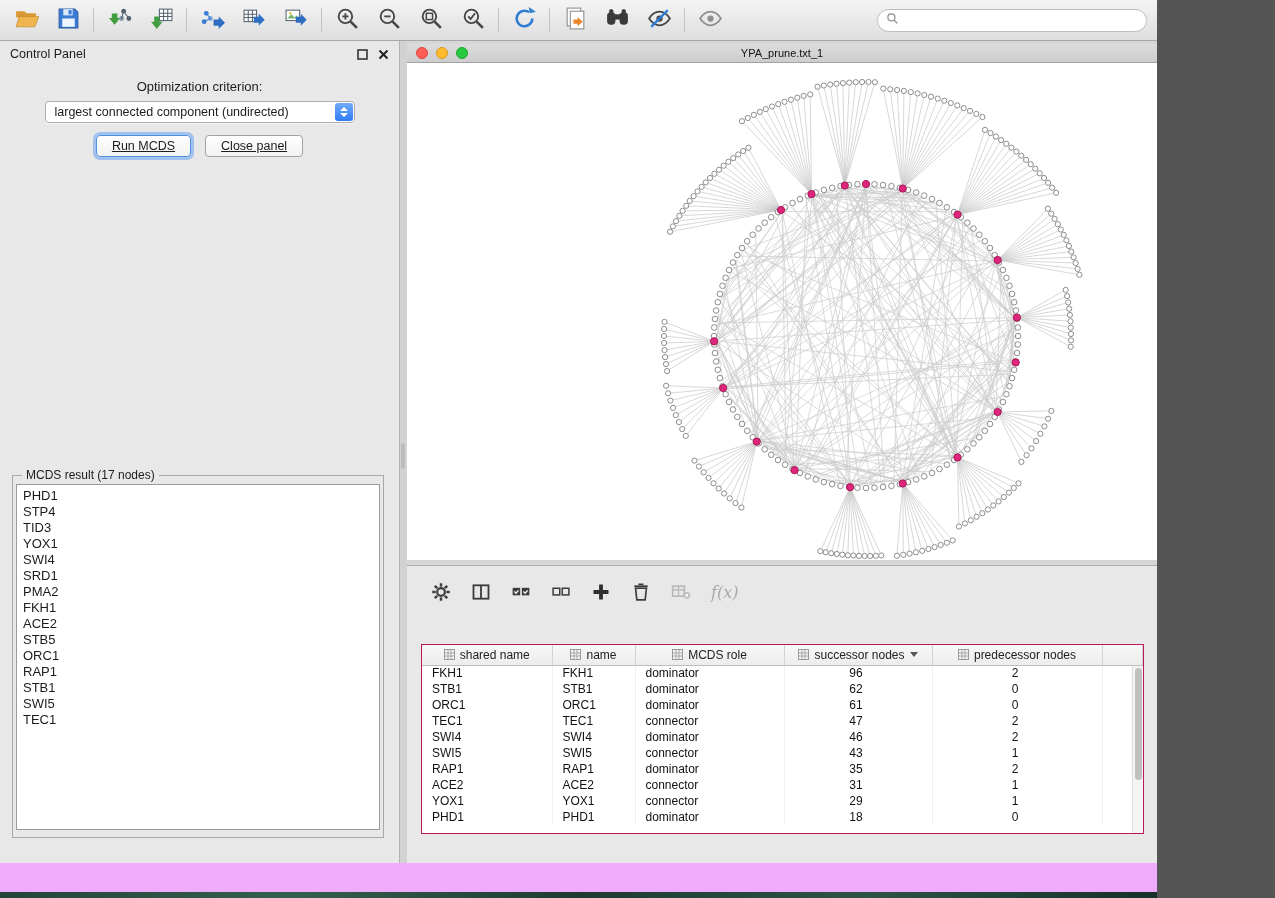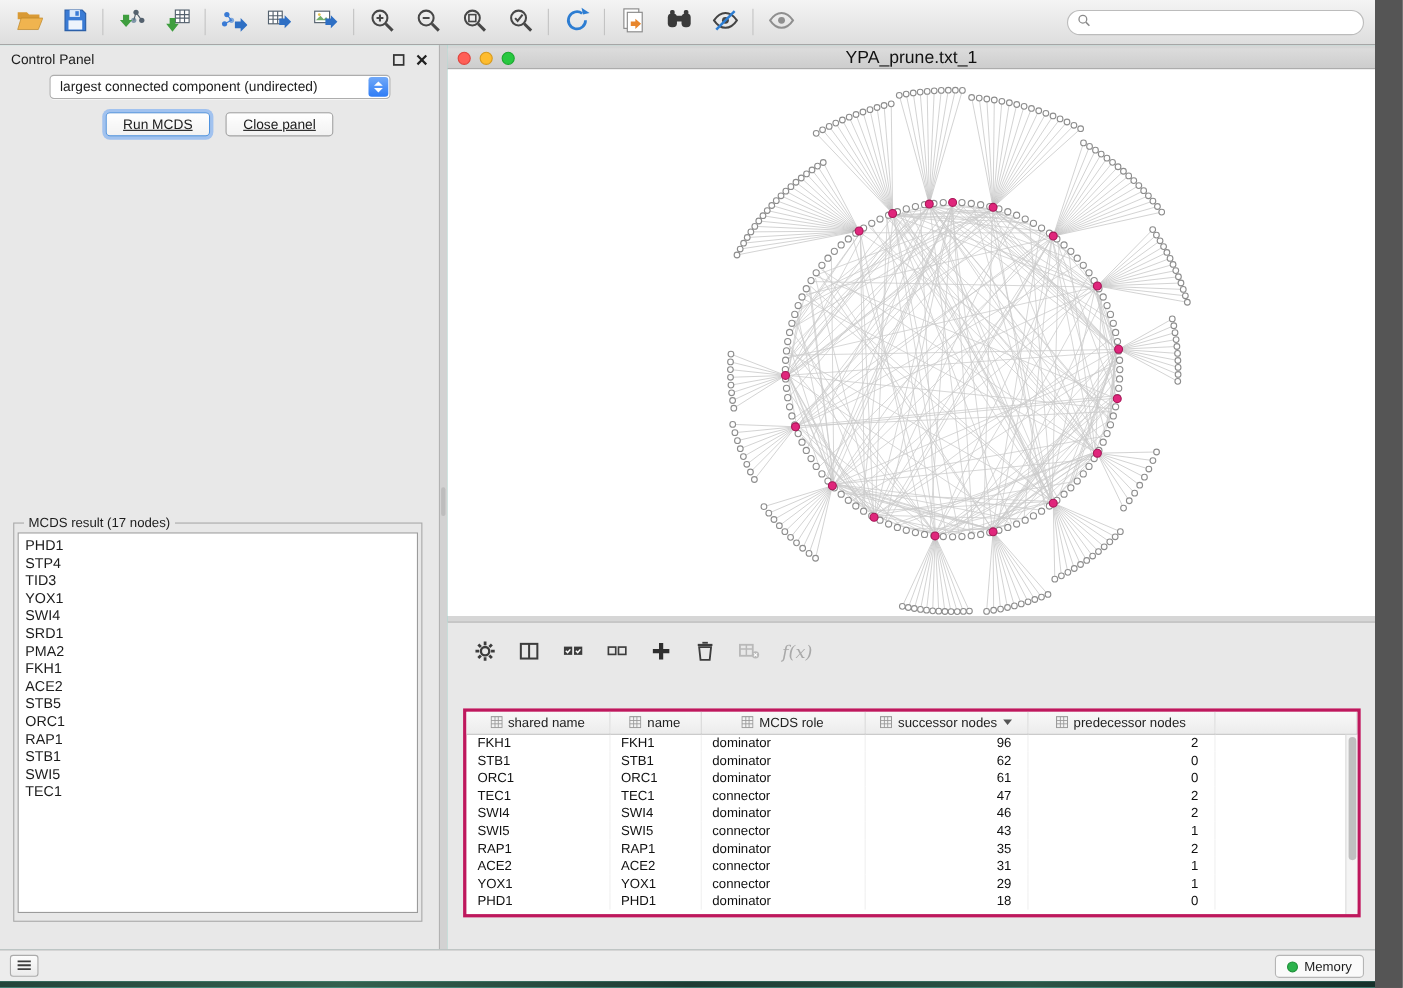--- a/index.html
+++ b/index.html
@@ -1,18 +1,18 @@
 <!DOCTYPE html>
 <html><head>
 <meta charset="utf-8">
 <style>
   * { margin:0; padding:0; box-sizing:border-box; }
   html,body { background:#555; }
   body { font-family:"Liberation Sans", sans-serif; }
-  .app { position:relative; width:1250px; height:898px; background:#5eead4; overflow:hidden;
+  .app { position:relative; width:1157px; height:898px; background:#f0abfc; overflow:hidden;
          font-size:13px; color:#1c1c1c; }
 
   
   .toolbar { position:absolute; top:0; left:0; right:0; height:41px;
              background:linear-gradient(#f4f4f4,#dedede); border-bottom:1px solid #a6a6a6;
              display:flex; align-items:center; padding:0 10px; }
   .tb-icon { width:32px; height:30px; display:flex; align-items:center; justify-content:center; }
   .tb-icon svg { width:25px; height:25px; }
   .tb-sep { width:1px; height:24px; background:#c3c3c3; margin:0 9px; }
   .tb-group { display:flex; align-items:center; gap:10px; }
@@ -67,21 +67,21 @@
   
   .v-splitter { position:absolute; left:400px; top:0; width:7px; height:100%; background:#d2d2d2; }
   .v-splitter .grip { position:absolute; top:402px; left:1px; width:4px; height:26px;
                       background:#bdbdbd; border-radius:2px; }
 
   
   .right-side { position:absolute; left:407px; top:0; right:0; height:100%; background:#d6d6d6; }
 
   .net-window { position:absolute; left:0; right:0; top:3px; height:516px; }
   .net-titlebar { height:19px; background:linear-gradient(#dcdcdc,#cdcdcd); border-bottom:1px solid #a2a2a2;
-                  position:relative; text-align:center; font-size:16px; line-height:18px; color:#111; }
+                  position:relative; text-align:center; font-size:11px; line-height:18px; color:#111; }
   .lights { position:absolute; left:9px; top:3px; display:flex; gap:8px; }
   .light { width:12px; height:12px; border-radius:50%; }
   .light.red { background:#ff5f57; border:1px solid #e0443e; }
   .light.yellow { background:#febc2e; border:1px solid #d89b1e; }
   .light.green { background:#28c840; border:1px solid #1ba82f; }
   .net-canvas { height:497px; background:#fff; position:relative; overflow:hidden; }
   .net-canvas svg { display:block; }
   svg .gedge { stroke:#cbcbcb; stroke-width:0.7; }
   svg .fedge { stroke:#c6c6c6; stroke-width:0.7; }
   svg .rnode { fill:#ffffff; stroke:#8d8d8d; stroke-width:1; }
@@ -89,33 +89,33 @@
   svg .hub   { fill:#e0267c; stroke:#a81758; stroke-width:1; }
 
   
   .table-panel { position:absolute; left:0; right:0; top:524px; bottom:0; background:#e8e8e8;
                  border-top:1px solid #b0b0b0; }
   .tbl-toolbar { display:flex; align-items:center; gap:20px; margin:8px 0 0 24px; height:36px;text-align:center; }
   .tbl-toolbar svg { width:20px; height:20px; display:block; }
   .fx { font-family:"DejaVu Serif", serif; font-style:italic; font-size:16px; color:#a9a9a9; }
 
   .tbl-wrap { position:absolute; left:14px; right:13px; top:78px; height:190px; background:#fff;
-              border:3px solid #be185d; overflow:hidden; }
+              border:1px solid #be185d; overflow:hidden; }
   table.node-table { border-collapse:collapse; width:100%; table-layout:fixed; }
   table.node-table th { height:20px; background:linear-gradient(#f8f8f8,#ececec);
                         border-right:1px solid #d4d4d4; border-bottom:1px solid #bfbfbf;
                         font-size:12px; font-weight:normal; color:#222; text-align:center;
                         white-space:nowrap; overflow:hidden; }
   table.node-table th .th-inner { display:flex; align-items:center; justify-content:center; gap:5px; padding:0 4px; }
   .grid-ico svg { width:11px; height:11px; display:block; }
   .caret-down { width:0; height:0; border-left:4px solid transparent; border-right:4px solid transparent;
                 border-top:5px solid #555; }
   table.node-table td { height:16px; font-size:12px; padding:0 10px; border-right:1px solid #f0f0f0;
                         white-space:nowrap; overflow:hidden; color:#111; }
-  table.node-table td.num { text-align:right; padding-right:14px; }
+  table.node-table td.num { text-align:center; padding-right:14px; }
   .tbl-scrollbar { position:absolute; right:0; top:21px; bottom:0; width:11px; background:#f4f4f4;
                    border-left:1px solid #ddd; }
   .tbl-scrollbar .thumb { position:absolute; top:2px; left:1.5px; width:7px; height:112px;
                           background:#c0c0c0; border-radius:4px; }
 
   .tbl-tabs { position:absolute; bottom:9px; left:50%; transform:translateX(-50%); }
 
   
   .statusbar { position:absolute; left:0; right:0; bottom:6px; height:29px; background:#ececec;
                border-top:1px solid #b5b5b5; }
@@ -295,20 +295,21 @@
             </span>
           <span class="ph-ic">
               <svg viewBox="0 0 11 11">
                 <path d="M1.5 1.5l8 8M9.5 1.5l-8 8" stroke="#222" stroke-width="2"></path>
               </svg>
             </span>
         </span>
       </div>
 
 
+      <div class="opt-label">Optimization criterion:</div>
 
       <div class="combo">
         <span>largest connected component (undirected)</span>
         <span class="combo-btn">
             <i class="up"></i>
             <i class="dn"></i>
           </span>
       </div>
 
       <div class="btn-row">
@@ -1272,29 +1273,14 @@
           </table>
           <div class="tbl-scrollbar">
               <div class="thumb"></div>
             </div>
         </div>
 
       </div>
     </div>
   </div>
 
-  <div class="statusbar">
-    <div class="menu-btn">
-      <span><svg width="14" height="11" viewBox="0 0 14 11">
-            <g stroke="#3c3c3c" stroke-width="1.6">
-              <line x1="1" y1="2" x2="13" y2="2"></line>
-              <line x1="1" y1="5.5" x2="13" y2="5.5"></line>
-              <line x1="1" y1="9" x2="13" y2="9"></line>
-            </g>
-          </svg></span>
-    </div>
-    <div class="memory-btn">
-      <span class="mem-dot"></span>
-      <span>Memory</span>
-    </div>
-  </div>
   <div class="desktop-strip"></div>
 </div>
 
 </body></html>

